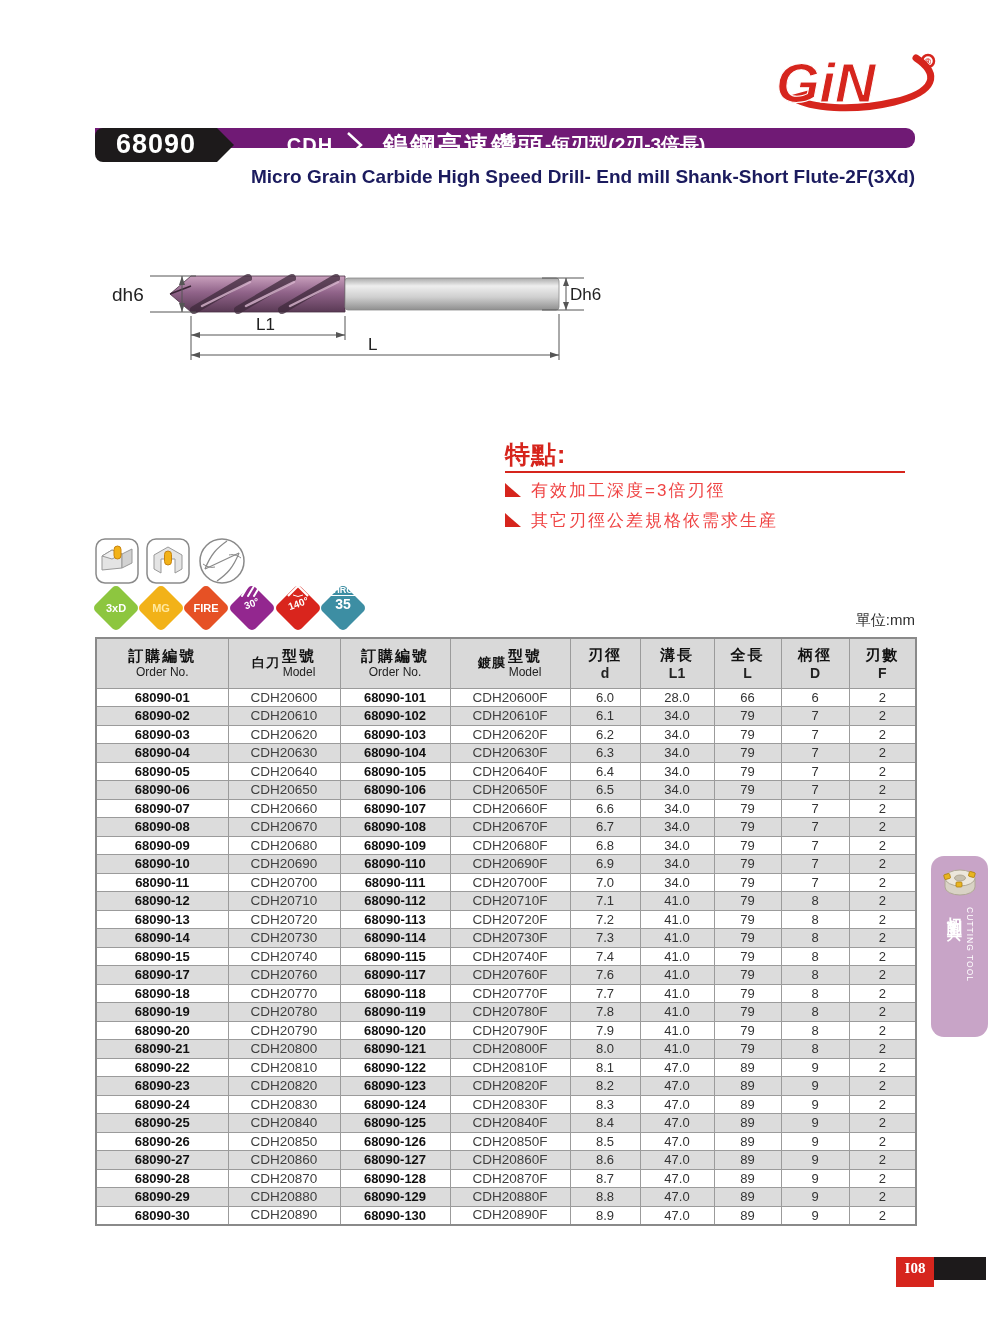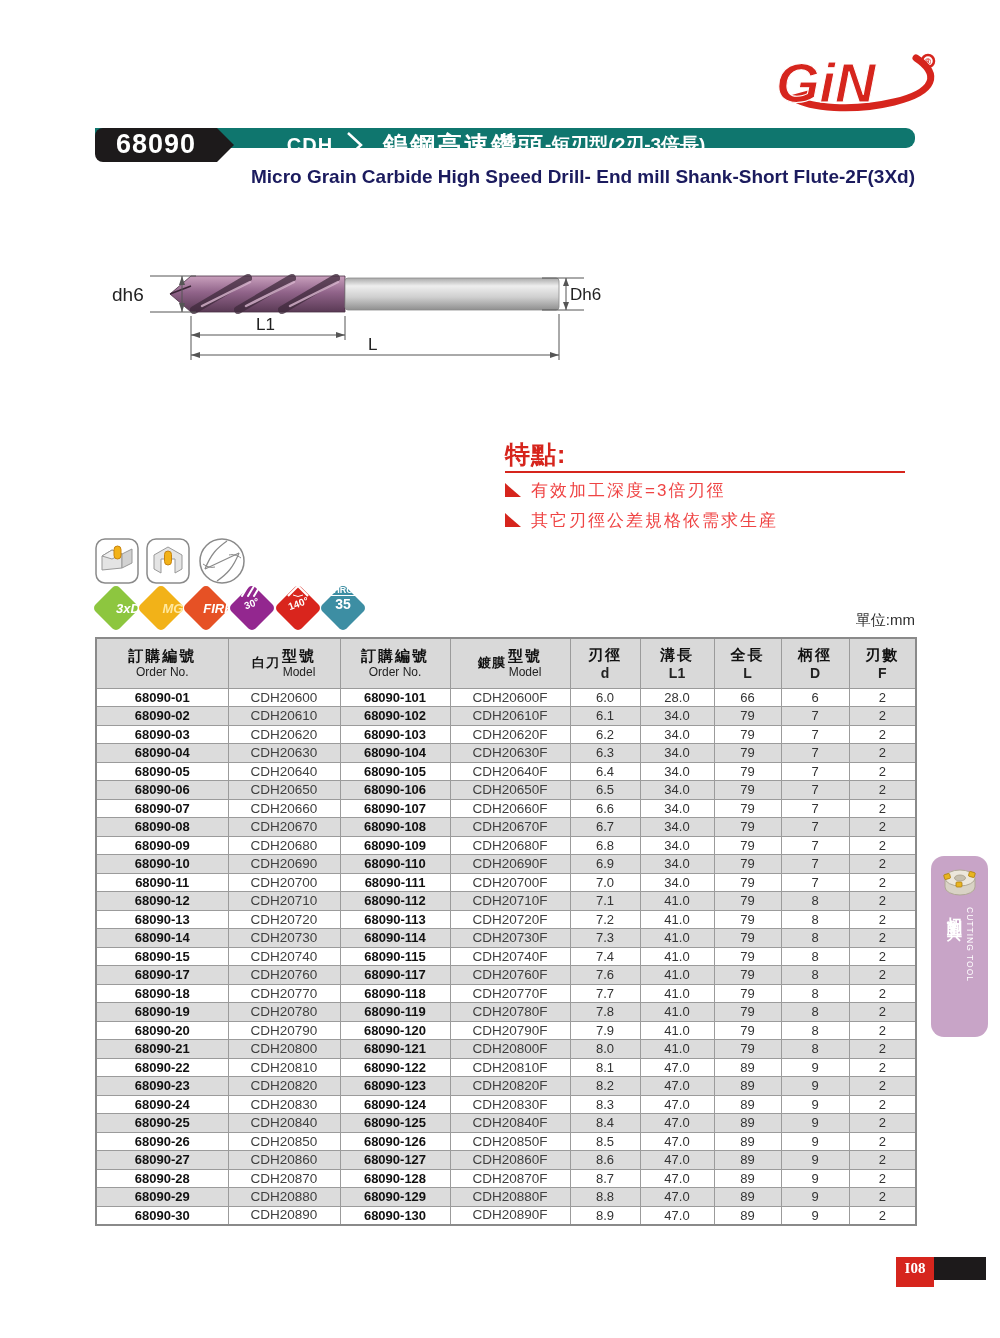--- a/index.html
+++ b/index.html
@@ -4,21 +4,21 @@
 <style>
   * { margin:0; padding:0; box-sizing:border-box; }
   html,body { background:#888; }
   body { font-family:"Liberation Sans","DejaVu Sans",sans-serif; }
   .page { position:relative; width:1000px; height:1338px; background:#ffffff; margin:0 auto; overflow:hidden; }
 
   
   .logo { position:absolute; left:768px; top:48px; width:185px; height:74px; }
 
   
-  .header-bar { position:absolute; left:95px; top:128px; width:820px; height:20px; background:#0f766e; border-radius:0 9px 9px 0; }
+  .header-bar { position:absolute; left:95px; top:128px; width:820px; height:20px; background:#701a75; border-radius:0 9px 9px 0; }
   .code-box { position:absolute; left:0; top:0; width:122px; height:34px; background:#1d1a1b; border-radius:8px 0 0 8px;
               color:#fff; font-weight:bold; font-size:27px; letter-spacing:1px; text-align:center; line-height:33px; }
   .code-arrow { position:absolute; left:122px; top:0; width:0; height:0;
                 border-top:17px solid transparent; border-bottom:17px solid transparent; border-left:17px solid #1d1a1b; }
   .series-label { position:absolute; left:160px; top:0; width:110px; text-align:center; color:#fff; font-weight:bold; font-size:20px; line-height:34px; letter-spacing:1px; }
   .chev-sep { position:absolute; left:250px; top:4px; }
   .bar-title { position:absolute; left:288px; top:0; height:34px; display:flex; align-items:center; color:#fff; white-space:nowrap; }
   .bar-title .t-main { font-size:25px; font-weight:bold; letter-spacing:2px; }
   .bar-title .t-sub  { font-size:19px; font-weight:bold; }
 
@@ -33,22 +33,22 @@
   .feature-item { position:absolute; left:505px; height:24px; display:flex; align-items:center; gap:10px; }
   .feature-item .tri { width:16px; height:14px; background:#d6251d; clip-path:polygon(0 0,100% 100%,0 100%); flex:0 0 auto; }
   .feature-item .ftxt { font-size:17px; color:#ef4444; font-weight:500; letter-spacing:2px; }
 
   
   .appicons { position:absolute; left:95px; top:536px; display:flex; gap:7px; align-items:center; }
 
   
   .badge { position:absolute; top:584px; width:48px; height:48px; }
   .badge .dshape { position:absolute; left:7px; top:7px; width:34px; height:34px; transform:rotate(45deg); border-radius:5px; }
-  .badge .dlabel { position:absolute; left:12px; top:0; width:48px; height:48px; display:flex; align-items:center; justify-content:center;
-                   color:#fff; font-weight:bold; font-size:13px;font-style:italic; }
+  .badge .dlabel { position:absolute; left:0; top:0; width:48px; height:48px; display:flex; align-items:center; justify-content:center;
+                   color:#fff; font-weight:bold; font-size:11px; }
   .badge .dstack { position:absolute; left:0; top:0; width:48px; height:48px; display:flex; flex-direction:column; align-items:center; justify-content:flex-start; color:#fff; }
   .badge .glyph { height:14px; }
   .badge .deg { font-size:10px; font-weight:bold; transform:rotate(-20deg); }
   .badge .hrc { font-size:9px; font-weight:bold; border:1px solid #fff; padding:0 2px; border-radius:1px; }
   .badge .hrcnum { font-size:14px; font-weight:bold; }
   .badge.mg .dlabel { color:#ffe9a0; }
 
   .unit-label { position:absolute; left:95px; top:611px; width:820px; text-align:right; font-size:15px; color:#2e2e2e; }
 
   

